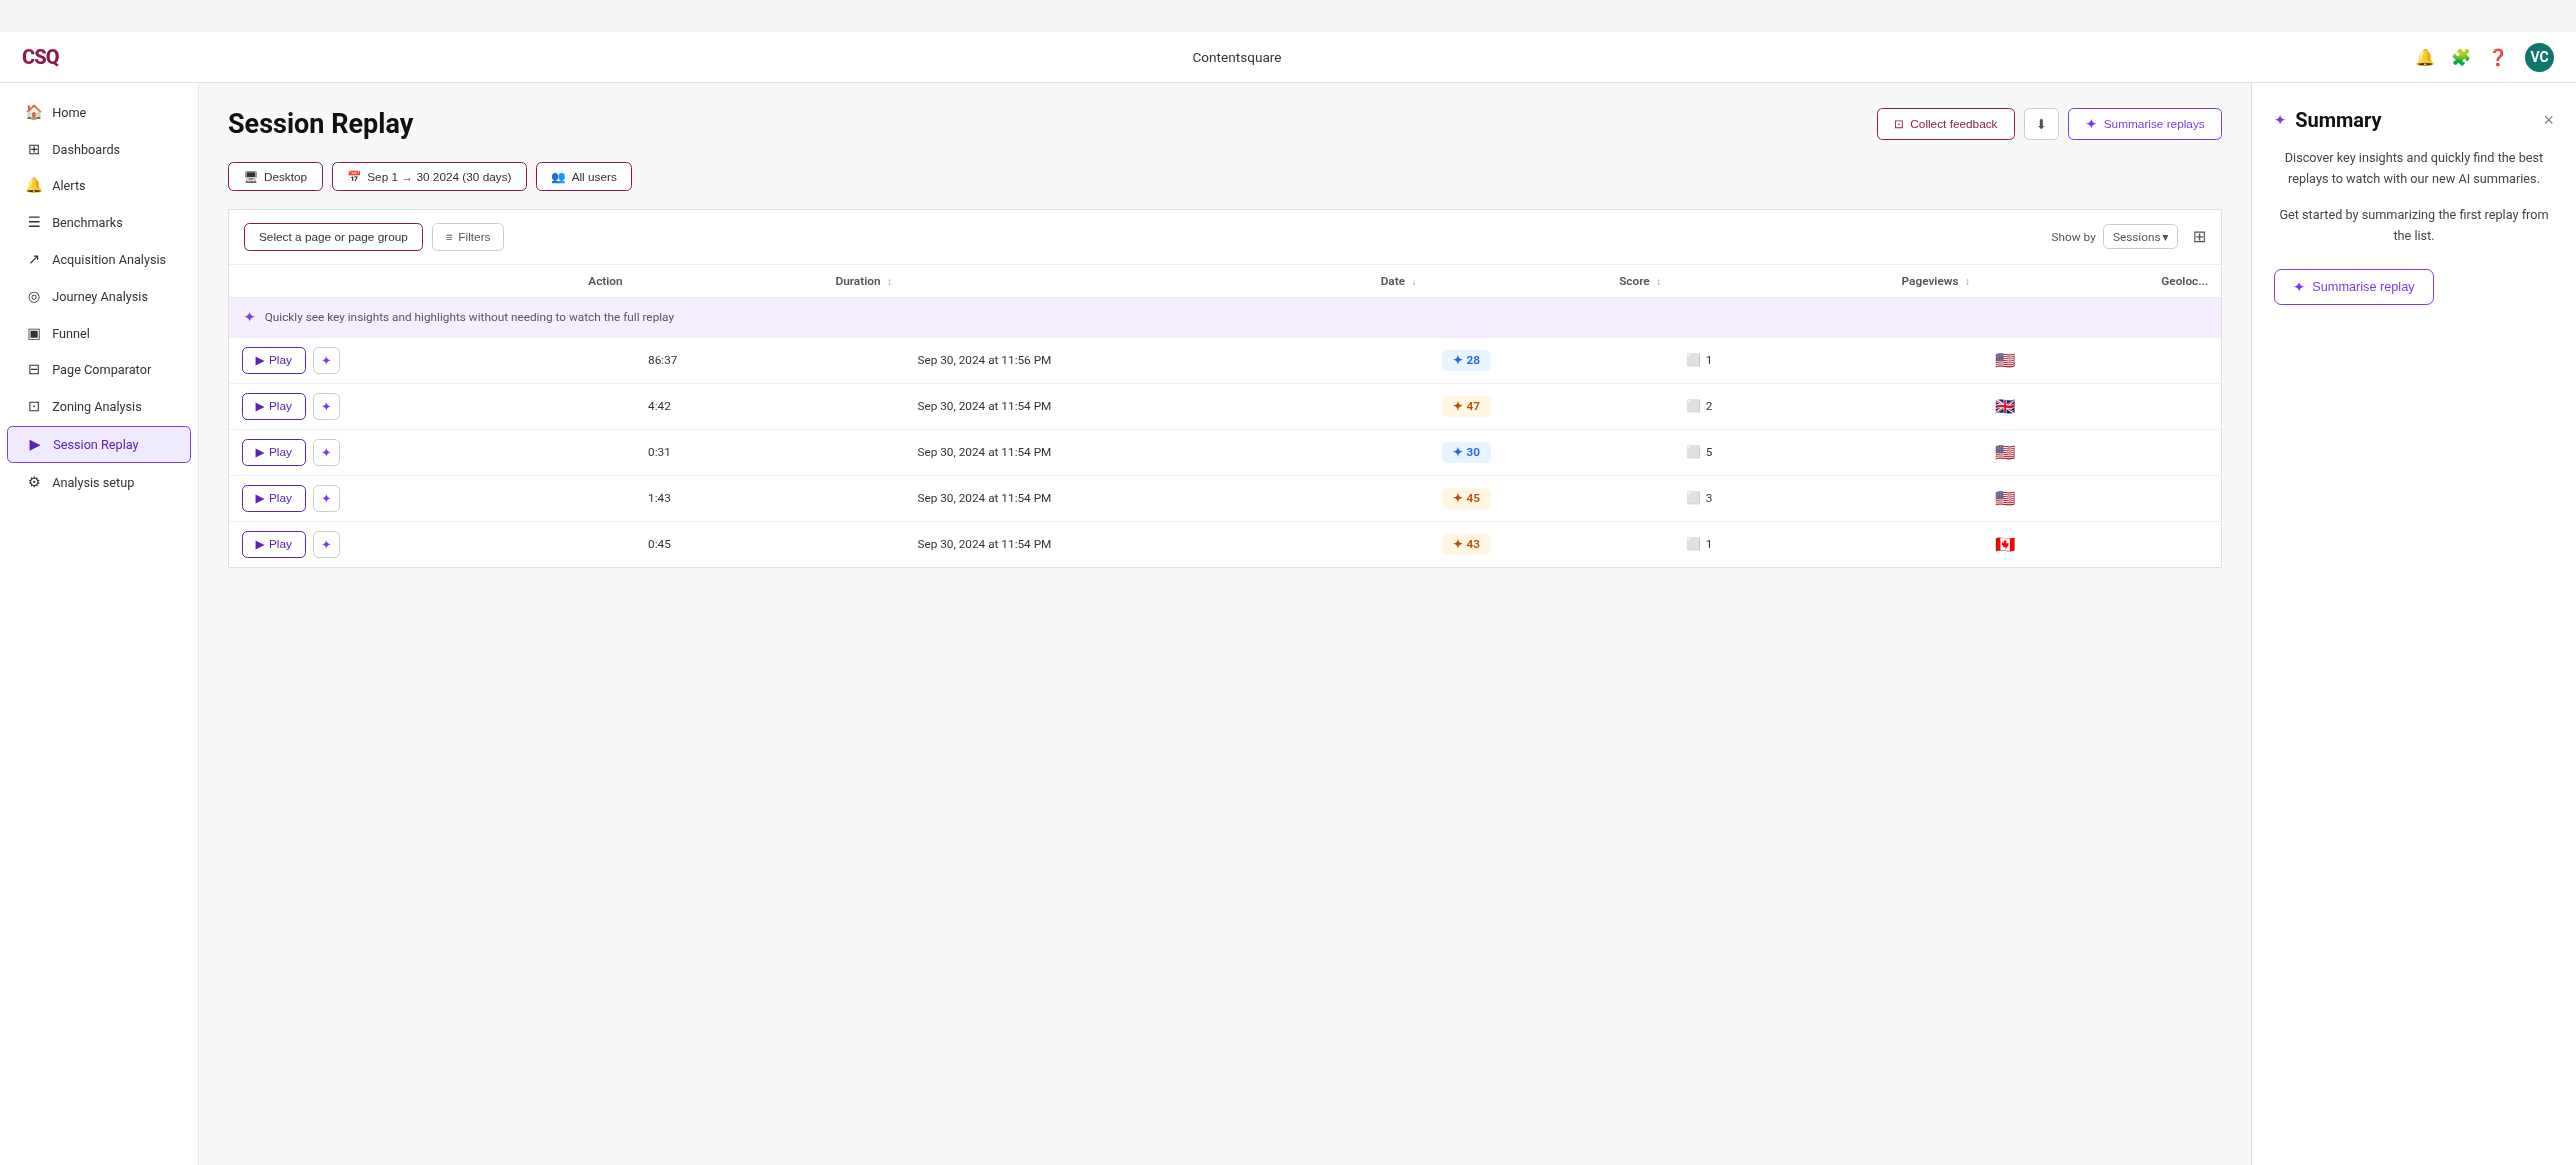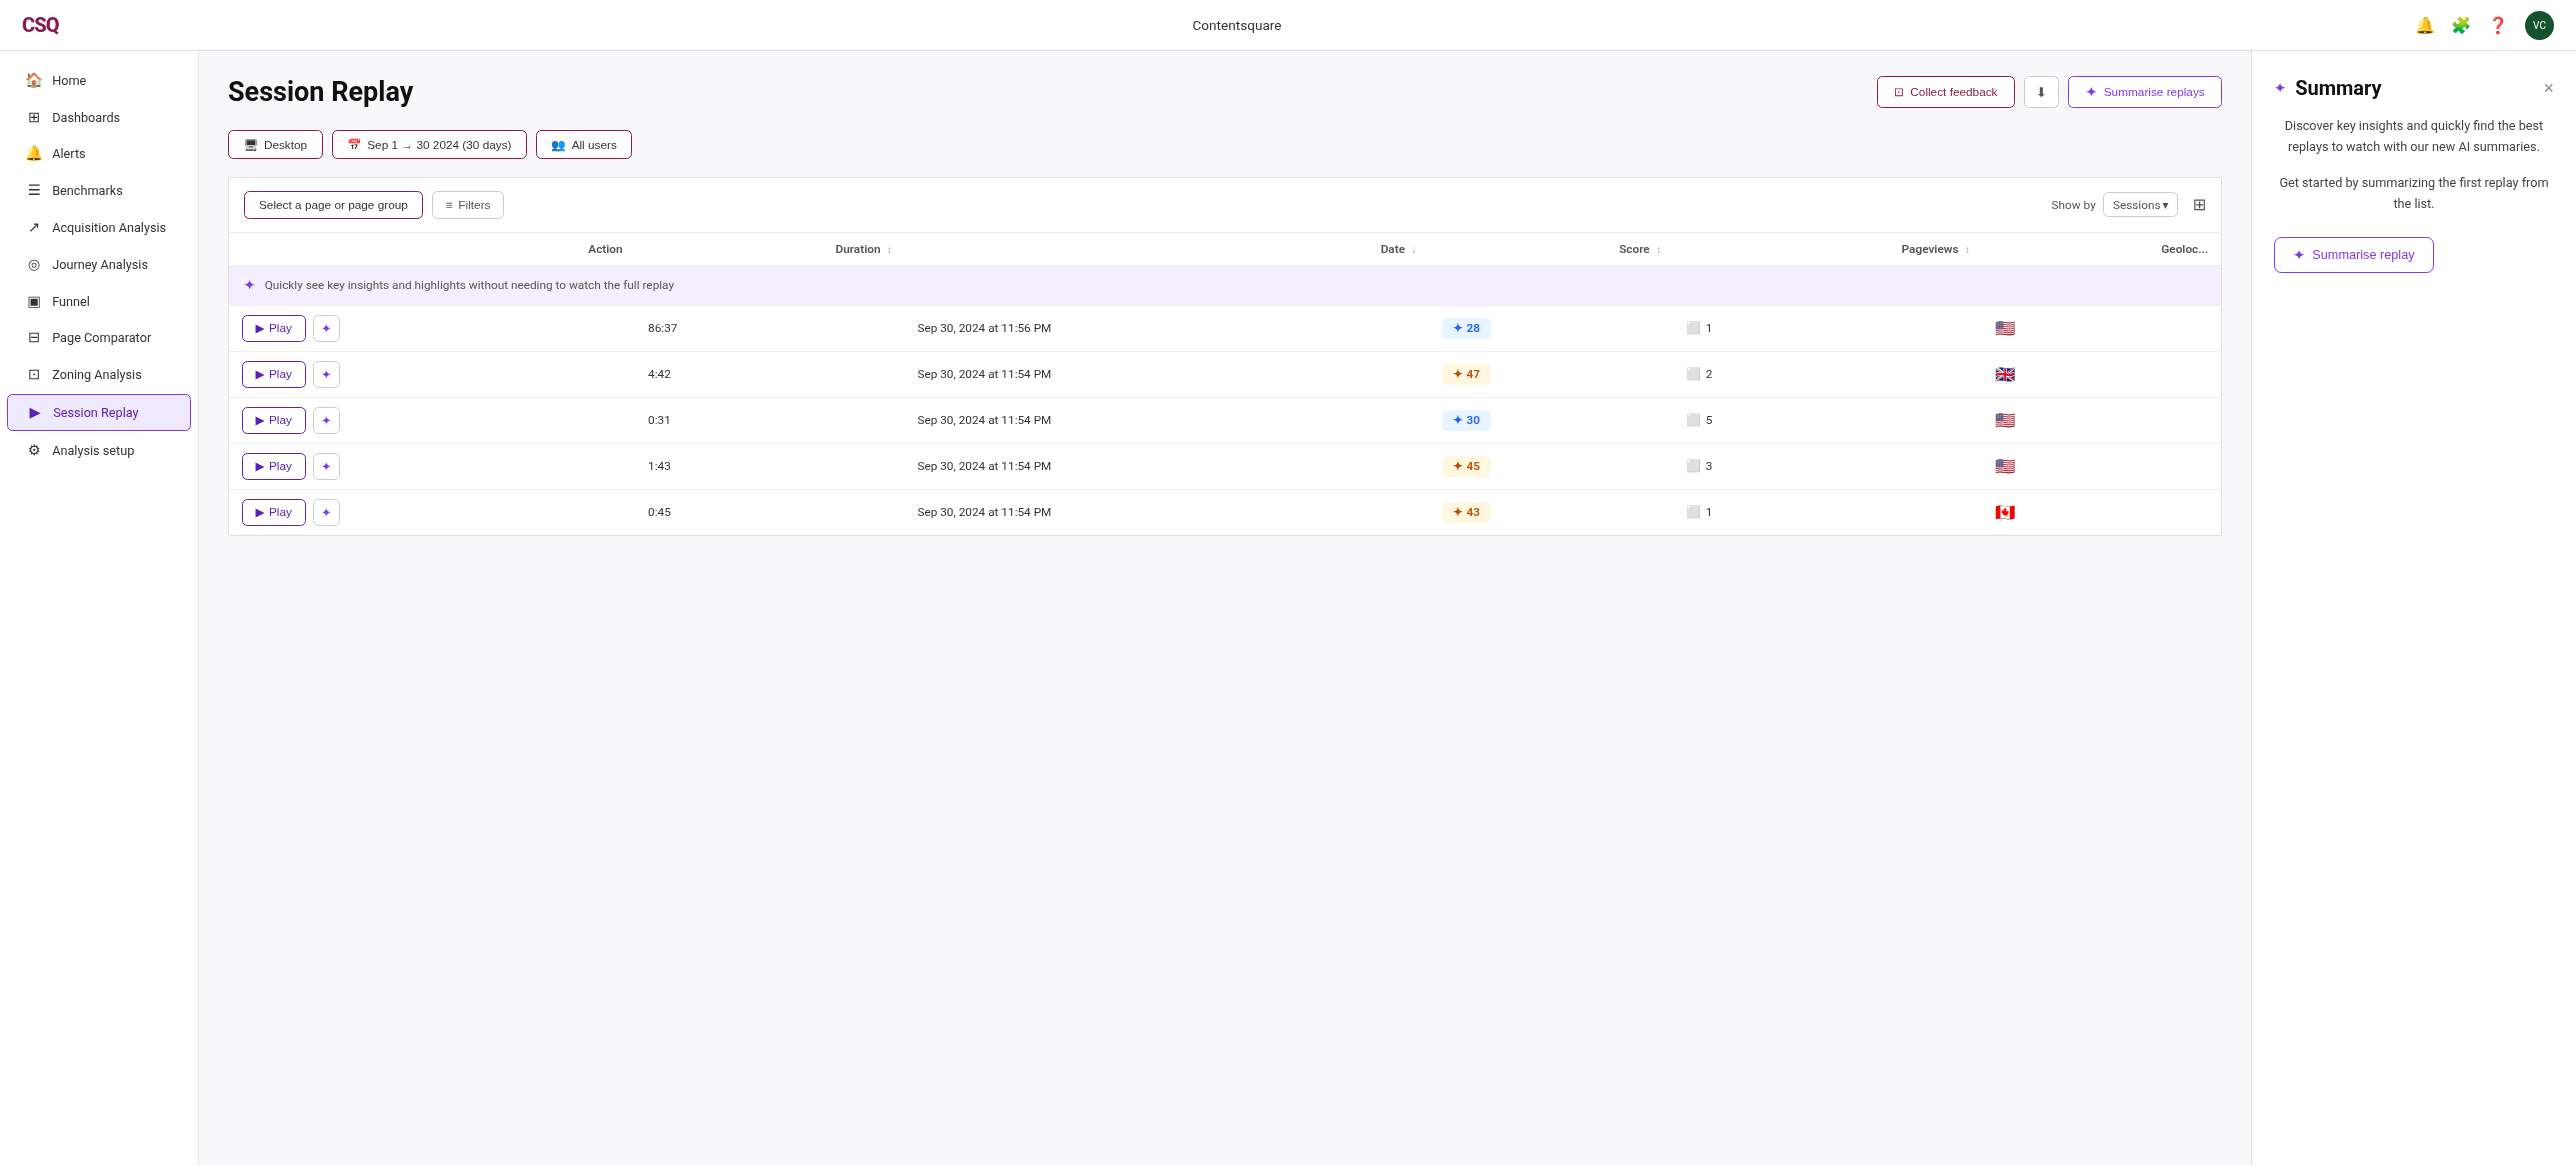--- a/index.html
+++ b/index.html
@@ -1,28 +1,28 @@
 <!DOCTYPE html>
 <html style="font-size:14.5px"><head>
   <meta charset="utf-8">
   <style>
     * { box-sizing: border-box; margin: 0; padding: 0; }
     body { font-family: -apple-system, BlinkMacSystemFont, 'Segoe UI', Roboto, sans-serif; background: #f5f5f5; color: #222; display: flex; flex-direction: column; height: 100vh; overflow: hidden; }
 
     
     .topnav {
       display: flex; align-items: center; background: #fff; border-bottom: 0.9px solid #e0e0e0;
-      padding: 0 22px; height: 51px; z-index: 10;
+      padding: 0 22px; height: 51px; z-index: 10; margin-top: 32px;
     }
     .logo { display: flex; align-items: center; margin-right: auto; }
     .logo-text { font-size: 20px; font-weight: 800; color: #8b1a4a; letter-spacing: -0.9px; }
     .topnav-center { font-size: 13.6px; color: #333; flex: 1; text-align: center; }
     .topnav-icons { display: flex; align-items: center; gap: 16.3px; }
     .topnav-icon { font-size: 16.3px; color: #555; cursor: pointer; }
-    .avatar { width: 29px; height: 29px; border-radius: 50%; background: #14532d; color: #fff; display: flex; align-items: center; justify-content: center; font-size: 10px; font-weight: 400; cursor: pointer; }
+    .avatar { width: 29px; height: 29px; border-radius: 50%; background: #0f766e; color: #fff; display: flex; align-items: center; justify-content: center; font-size: 14px; font-weight: 700; cursor: pointer; }
 
     
     .layout { display: flex; flex: 1; overflow: hidden; }
 
     
     .sidebar { width: 199px; background: #fff; border-right: 0.9px solid #e8e8e8; display: flex; flex-direction: column; padding: 11px 0; overflow-y: auto; flex-shrink: 0; }
     .sidebar-item { display: flex; align-items: center; gap: 9px; padding: 9px 18px; cursor: pointer; font-size: 12.7px; color: #333; border-radius: 5.4px; margin: 0.9px 7.2px; }
     .sidebar-item.active { background: #f0eaff; color: #5b21b6; border: 1.4px solid #7c3aed; }
     .sidebar-icon { font-size: 14.5px; width: 18px; text-align: center; }
 

